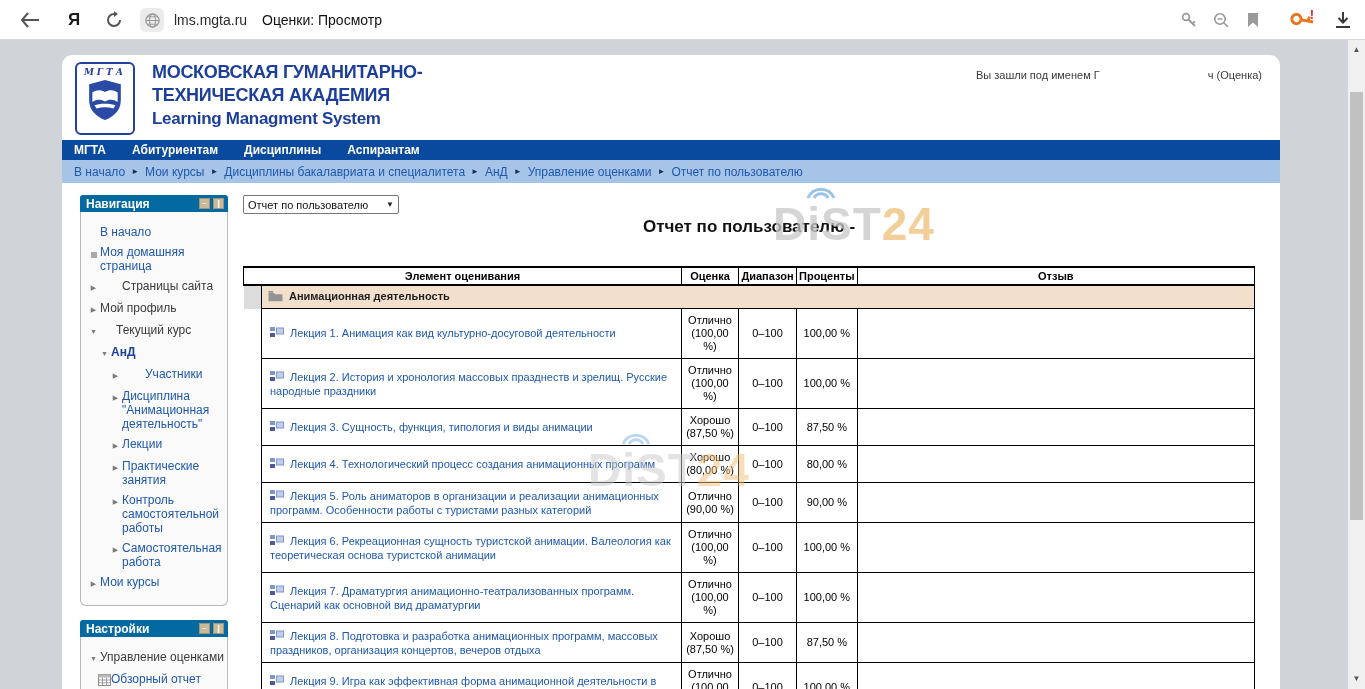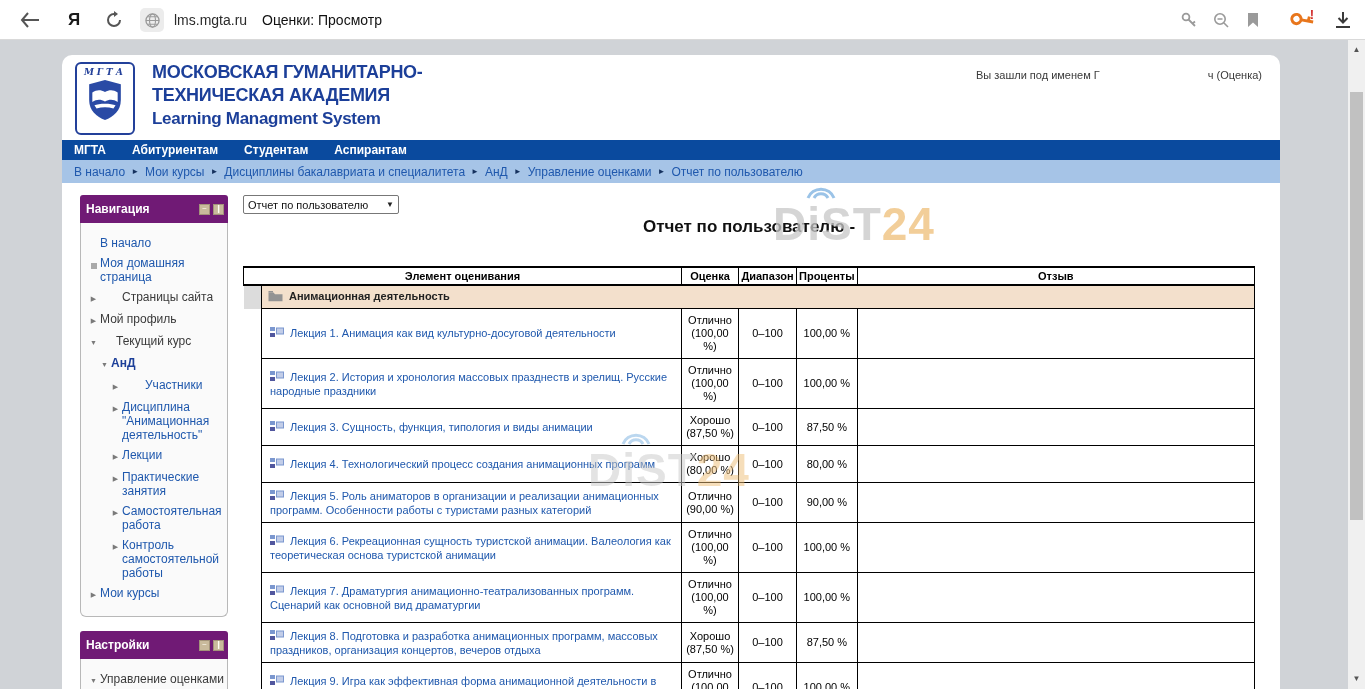--- a/index.html
+++ b/index.html
@@ -54,21 +54,21 @@
   .topnav a { color:#fff; font-weight:bold; font-size:12px; text-decoration:none; margin-right:26px; }
 
   .crumbbar { position:absolute; left:0; top:105px; width:1218px; height:23px; background:#a6c4e7;
     display:flex; align-items:center; padding-left:12px; font-size:12px; }
   .crumbbar a { color:#1f58ad; text-decoration:none; }
   .crumb-sep { color:#15315e; font-size:8px; margin:0 6px; }
 
   
   .sidebar { position:absolute; left:18px; top:140px; width:148px; }
   .sb-block { margin-bottom:14px; }
-  .sb-head { background:#701a75; height:28px; border-radius:3px 3px 0 0; display:flex;
+  .sb-head { background:#0369a1; height:17px; border-radius:3px 3px 0 0; display:flex;
     align-items:center; padding:0 4px 0 6px; }
   .sb-head .t { color:#fff; font-weight:bold; font-size:12px; flex:1; }
   .hd-ic { width:11px; height:11px; background:#c9ba9c; border:1px solid #a3937a; margin-left:3px;
     display:inline-flex; align-items:center; justify-content:center; color:#fffdf4; font-size:8px; line-height:8px; }
   .sb-body { background:#fafafa; border:1px solid #b8b8b8; border-top:none;
     border-radius:0 0 6px 6px; padding:7px 3px 8px 3px; }
   .sb-item { display:flex; align-items:flex-start; margin:6px 0; font-size:12px; line-height:14px; }
   .sb-mark { width:13px; flex:0 0 13px; text-align:center; padding-top:2px; }
   .tri { color:#7a7a7a; font-size:7px; }
   .sqb { display:inline-block; width:6px; height:6px; background:#a9a9a9; margin-top:2px; }
@@ -185,21 +185,21 @@
   </div>
 
   <div class="login-info">
     <span>Вы зашли под именем Г</span><span class="login-gap"></span><span>ч</span>
     <a class="logout-link" href="#">(Оценка)</a>
   </div>
 
   <div class="topnav" id="topnav">
       <a href="#">МГТА</a>
       <a href="#">Абитуриентам</a>
-      <a href="#">Студентам</a>
+      <a href="#">Дисциплины</a>
       <a href="#">Аспирантам</a>
     </div>
   <div class="crumbbar" id="crumbbar">
       <a href="#">В начало</a>
       <span class="crumb-sep">►</span>
       <a href="#">Мои курсы</a>
       <span class="crumb-sep">►</span>
       <a href="#">Дисциплины бакалавриата и специалитета</a>
       <span class="crumb-sep">►</span>
       <a href="#">АнД</a>
@@ -252,25 +252,25 @@
           <div class="sb-item" style="padding-left: 25px;">
             <span class="sb-mark tri">▶</span>
             <a class="lbl link" href="#">Лекции</a>
           </div>
           <div class="sb-item" style="padding-left: 25px;">
             <span class="sb-mark tri">▶</span>
             <a class="lbl link" href="#">Практические занятия</a>
           </div>
           <div class="sb-item" style="padding-left: 25px;">
             <span class="sb-mark tri">▶</span>
+            <a class="lbl link" href="#">Контроль самостоятельной работы</a>
+          </div>
+          <div class="sb-item" style="padding-left: 25px;">
+            <span class="sb-mark tri">▶</span>
             <a class="lbl link" href="#">Самостоятельная работа</a>
-          </div>
-          <div class="sb-item" style="padding-left: 25px;">
-            <span class="sb-mark tri">▶</span>
-            <a class="lbl link" href="#">Контроль самостоятельной работы</a>
           </div>
           <div class="sb-item" style="padding-left: 3px;">
             <span class="sb-mark tri">▶</span>
             <a class="lbl link" href="#">Мои курсы</a>
           </div>
         </div>
       </div>
       <div class="sb-block">
         <div class="sb-head">
           <span class="t">Настройки</span>

